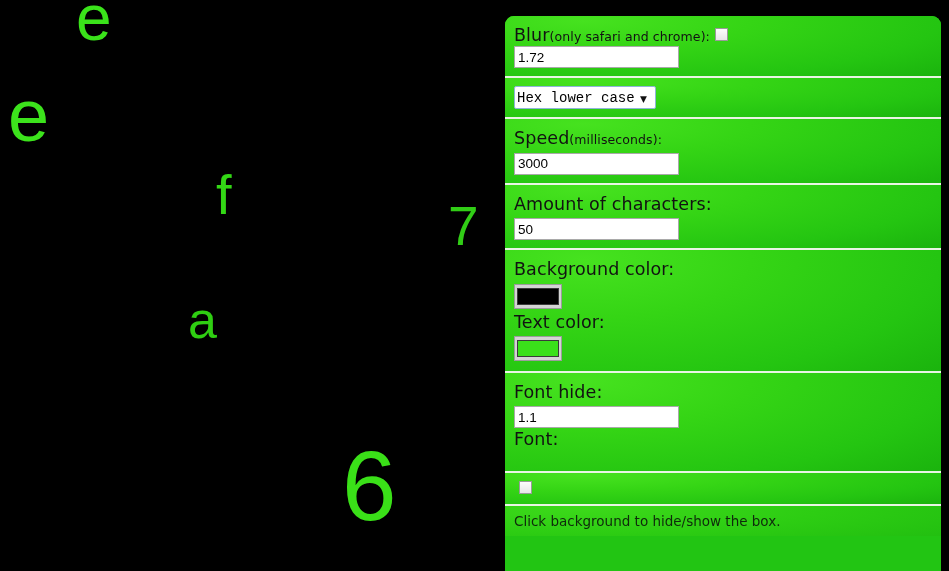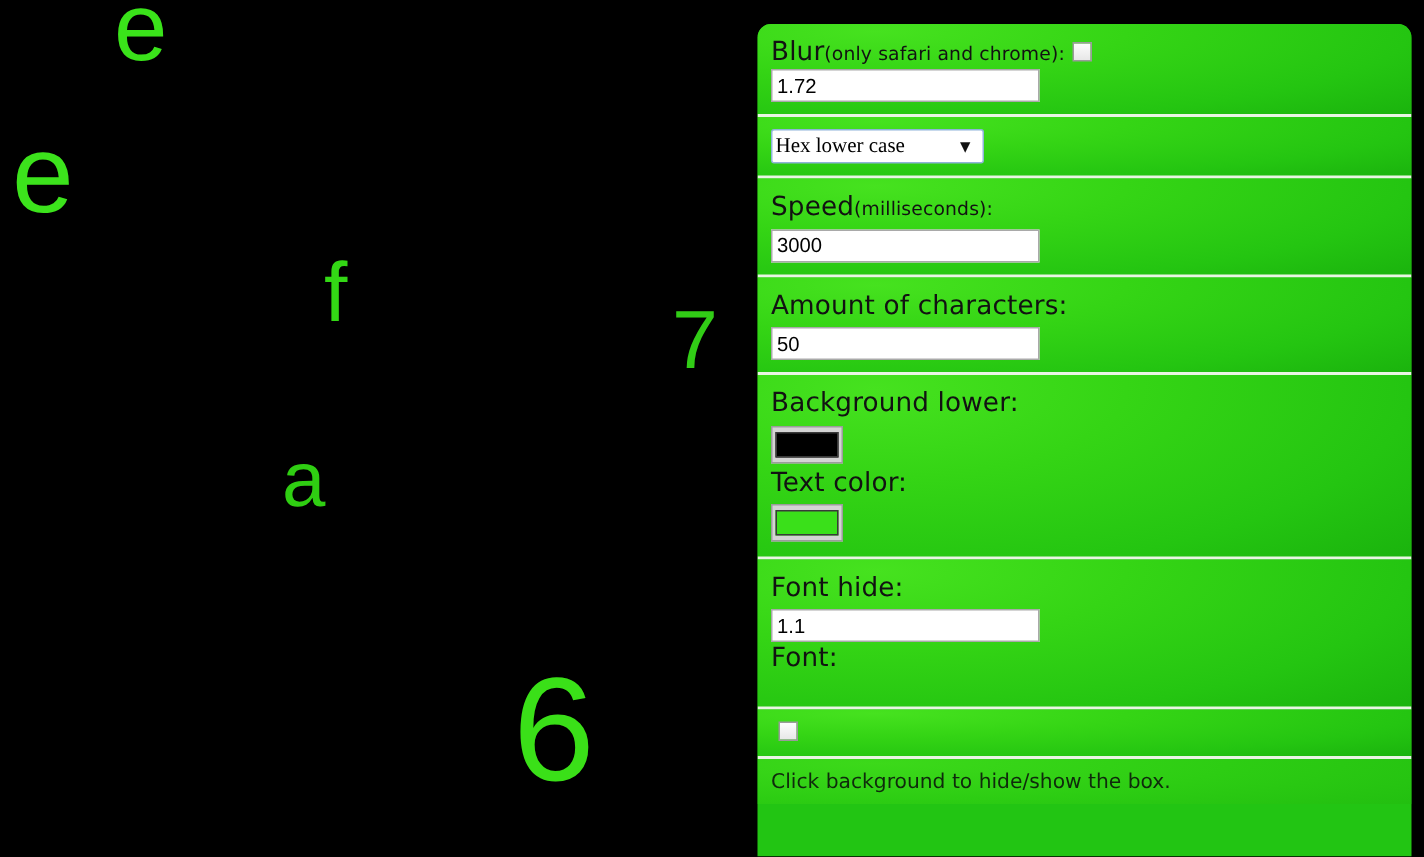--- a/index.html
+++ b/index.html
@@ -70,21 +70,21 @@
     letter-spacing: 0.1px;
     margin: 0 0 3px 0;
     white-space: nowrap;
   }
   .label .small {
     font-size: 12.5px;
   }
 
   .text-input {
     display: block;
-    width: 179px;
+    width: 165px;
     height: 22px;
     padding: 0 3px;
     margin: 0;
     border: 1px solid #a9a9a9;
     border-radius: 0;
     background: #ffffff;
     color: #000000;
     font-family: "Liberation Sans", sans-serif;
     font-size: 13.5px;
     line-height: 20px;
@@ -94,21 +94,21 @@
   select.select-input {
     display: block;
     width: 142px;
     height: 23px;
     padding: 0 2px;
     margin: 0;
     border: 1px solid #8fb4d9;
     border-radius: 2px;
     background: #ffffff;
     color: #000000;
-    font-family: Liberation Serif, serif;
+    font-family: Liberation Mono, monospace;
     font-size: 14px;
     outline: none;
     -webkit-appearance: none;
     appearance: none;
   }
   .select-wrap {
     position: relative;
     display: inline-block;
   }
   .select-arrow {
@@ -199,21 +199,21 @@
       <span class="label"><span>Speed</span><span class="small">(milliseconds):</span></span>
       <input class="text-input" type="text" value="3000" style="">
     </div>
 
     <div class="section">
       <span class="label">Amount of characters:</span>
       <input class="text-input" type="text" value="50" style="">
     </div>
 
     <div class="section">
-      <span class="label">Background lower:</span>
+      <span class="label">Background color:</span>
       <span class="color-swatch">
         <span class="chip" id="bg-chip" style="background: rgb(0, 0, 0);"></span>
       </span>
       <span class="label">Text color:</span>
       <span class="color-swatch">
         <span class="chip" id="text-chip" style="background: rgb(58, 224, 26);"></span>
       </span>
     </div>
 
     <div class="section">

